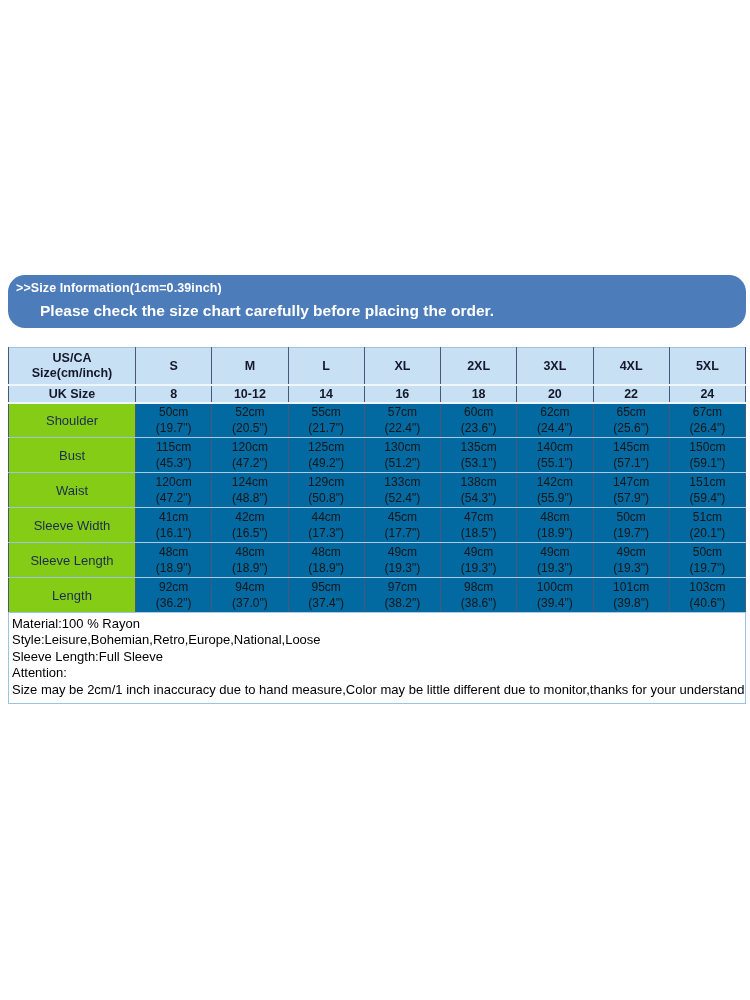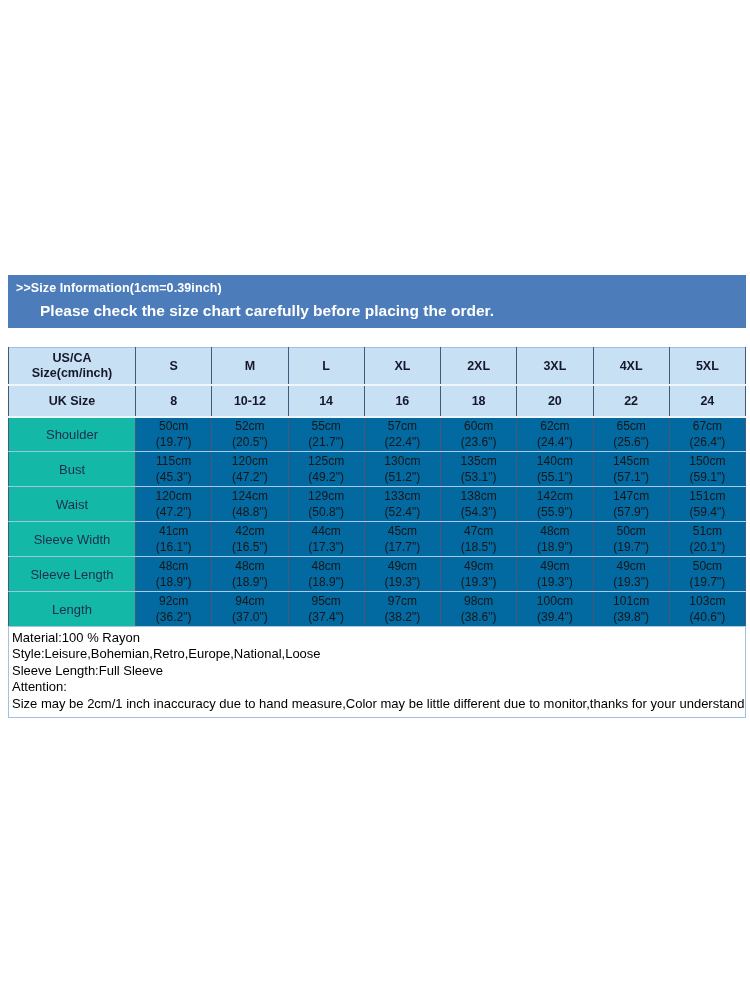--- a/index.html
+++ b/index.html
@@ -6,47 +6,47 @@
   body {
     width: 750px; height: 1000px;
     background: #ffffff;
     font-family: "Liberation Sans", sans-serif;
     position: relative;
     overflow: hidden;
   }
   .page { position: absolute; left: 8px; top: 275px; width: 738px; }
 
   
-  .banner { background: #4d7cba; color: #ffffff; padding: 6px 8px 8px 8px; }
+  .banner { background: #4d7cba; color: #ffffff; padding: 6px 8px 8px 8px; border-radius: 17px; }
   .banner-title { font-size: 12.5px; font-weight: bold; letter-spacing: 0.1px; }
   .banner-subtitle { font-size: 15.5px; font-weight: bold; margin-top: 7px; margin-left: 24px; }
 
   
   .size-table {
     border-collapse: collapse; table-layout: fixed;
     width: 100%; margin-top: 19px;
     border: 1px solid #9fc2e0;
   }
   .col-label { width: 127px; }
   .size-table th, .size-table td {
     padding: 0; text-align: center; vertical-align: middle; overflow: hidden;
     border-left: 1px solid #49587a; border-right: 1px solid #49587a;
   }
   thead th, thead td { background: #c8e0f3; color: #15182b; }
   .header-row { height: 37px; }
   .header-row th { font-size: 12.5px; font-weight: bold; border-bottom: 2px solid #eef6fc; }
   .corner div { line-height: 15px; }
-  .region-row { height: 32px; }
+  .region-row { height: 18px; }
   .region-row th, .region-row td {
     font-size: 12.5px; font-weight: bold;
     border-top: 2px solid #eef6fc; border-bottom: 2px solid #eef6fc;
   }
   tbody tr { height: 35px; }
   .measure-label {
-    background: #14b8a6; color: #1c2d4f;
+    background: #84cc16; color: #1c2d4f;
     font-weight: normal; font-size: 13px;
     border-top: 1px solid #9dc3e6; border-bottom: 1px solid #9dc3e6;
   }
   tbody td {
     background: #0369a1; color: #161616; font-size: 12px;
     border-top: 1px solid #aacbe8; border-bottom: 1px solid #aacbe8;
   }
   .cm-line, .inch-line { line-height: 16px; }
 
   

